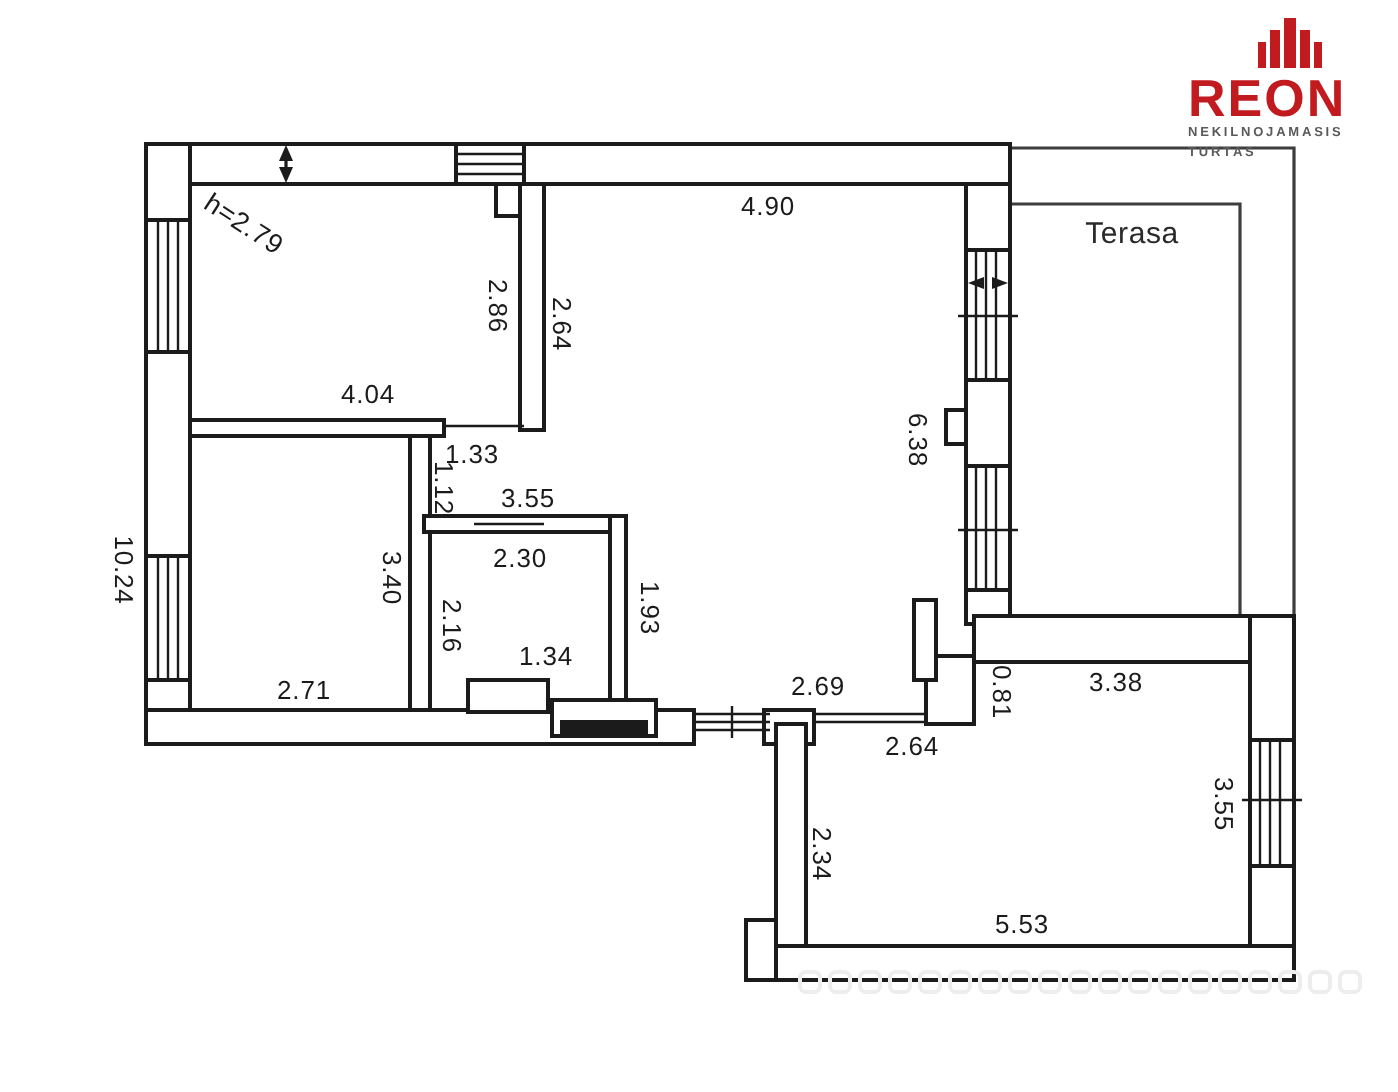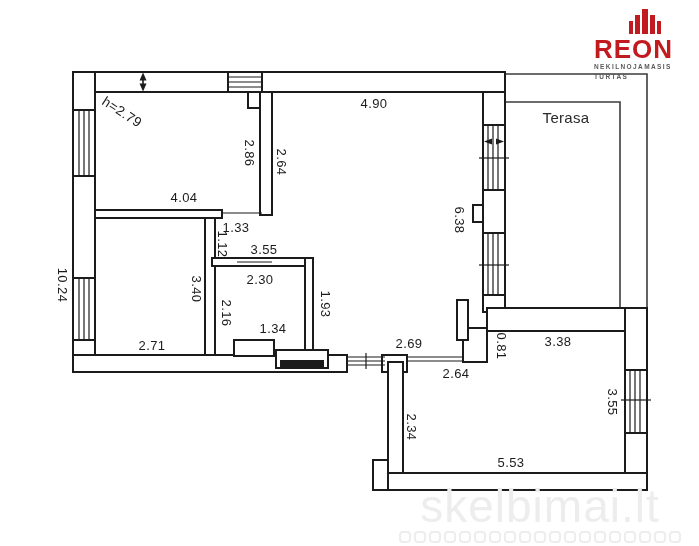--- a/index.html
+++ b/index.html
@@ -148,21 +148,21 @@
       <path d="M143,91.5 l-3.5,-8 h7 z" fill="#1b1b1b"></path>
     </g>
 
     <g fill="#1b1b1b">
       <path d="M484,141.5 l8,-3 v6 z"></path>
       <path d="M504,141.5 l-8,-3 v6 z"></path>
     </g>
   </svg>
 
   <span class="dim slant" style="left:122px;top:112px">h=2.79</span>
-  <span class="dim" style="left:374px;top:103px">4.90</span>
+  <span class="dim" style="left:384px;top:103px">4.90</span>
   <span class="dim v" style="left:249px;top:153px">2.86</span>
   <span class="dim v" style="left:281px;top:162px">2.64</span>
   <span class="dim" style="left:184px;top:197px">4.04</span>
   <span class="dim v" style="left:62px;top:285px">10.24</span>
   <span class="dim" style="left:236px;top:227px">1.33</span>
   <span class="dim v" style="left:222px;top:244px">1.12</span>
   <span class="dim" style="left:264px;top:249px">3.55</span>
   <span class="dim" style="left:260px;top:279px">2.30</span>
   <span class="dim v" style="left:196px;top:289px">3.40</span>
   <span class="dim v" style="left:226px;top:313px">2.16</span>
@@ -189,21 +189,20 @@
         <rect x="1" y="13" width="4" height="13"></rect>
         <rect x="29" y="13" width="4" height="13"></rect>
       </g>
     </svg>
     <span class="brand">REON</span>
     <span class="sub">NEKILNOJAMASIS</span>
     <span class="sub">TURTAS</span>
   </div>
 
   <div id="watermark">
-    <span class="wm-text">skelbimai.lt</span>
     <div class="wm-dots">
         <span class="wm-dot"></span>
         <span class="wm-dot"></span>
         <span class="wm-dot"></span>
         <span class="wm-dot"></span>
         <span class="wm-dot"></span>
         <span class="wm-dot"></span>
         <span class="wm-dot"></span>
         <span class="wm-dot"></span>
         <span class="wm-dot"></span>

